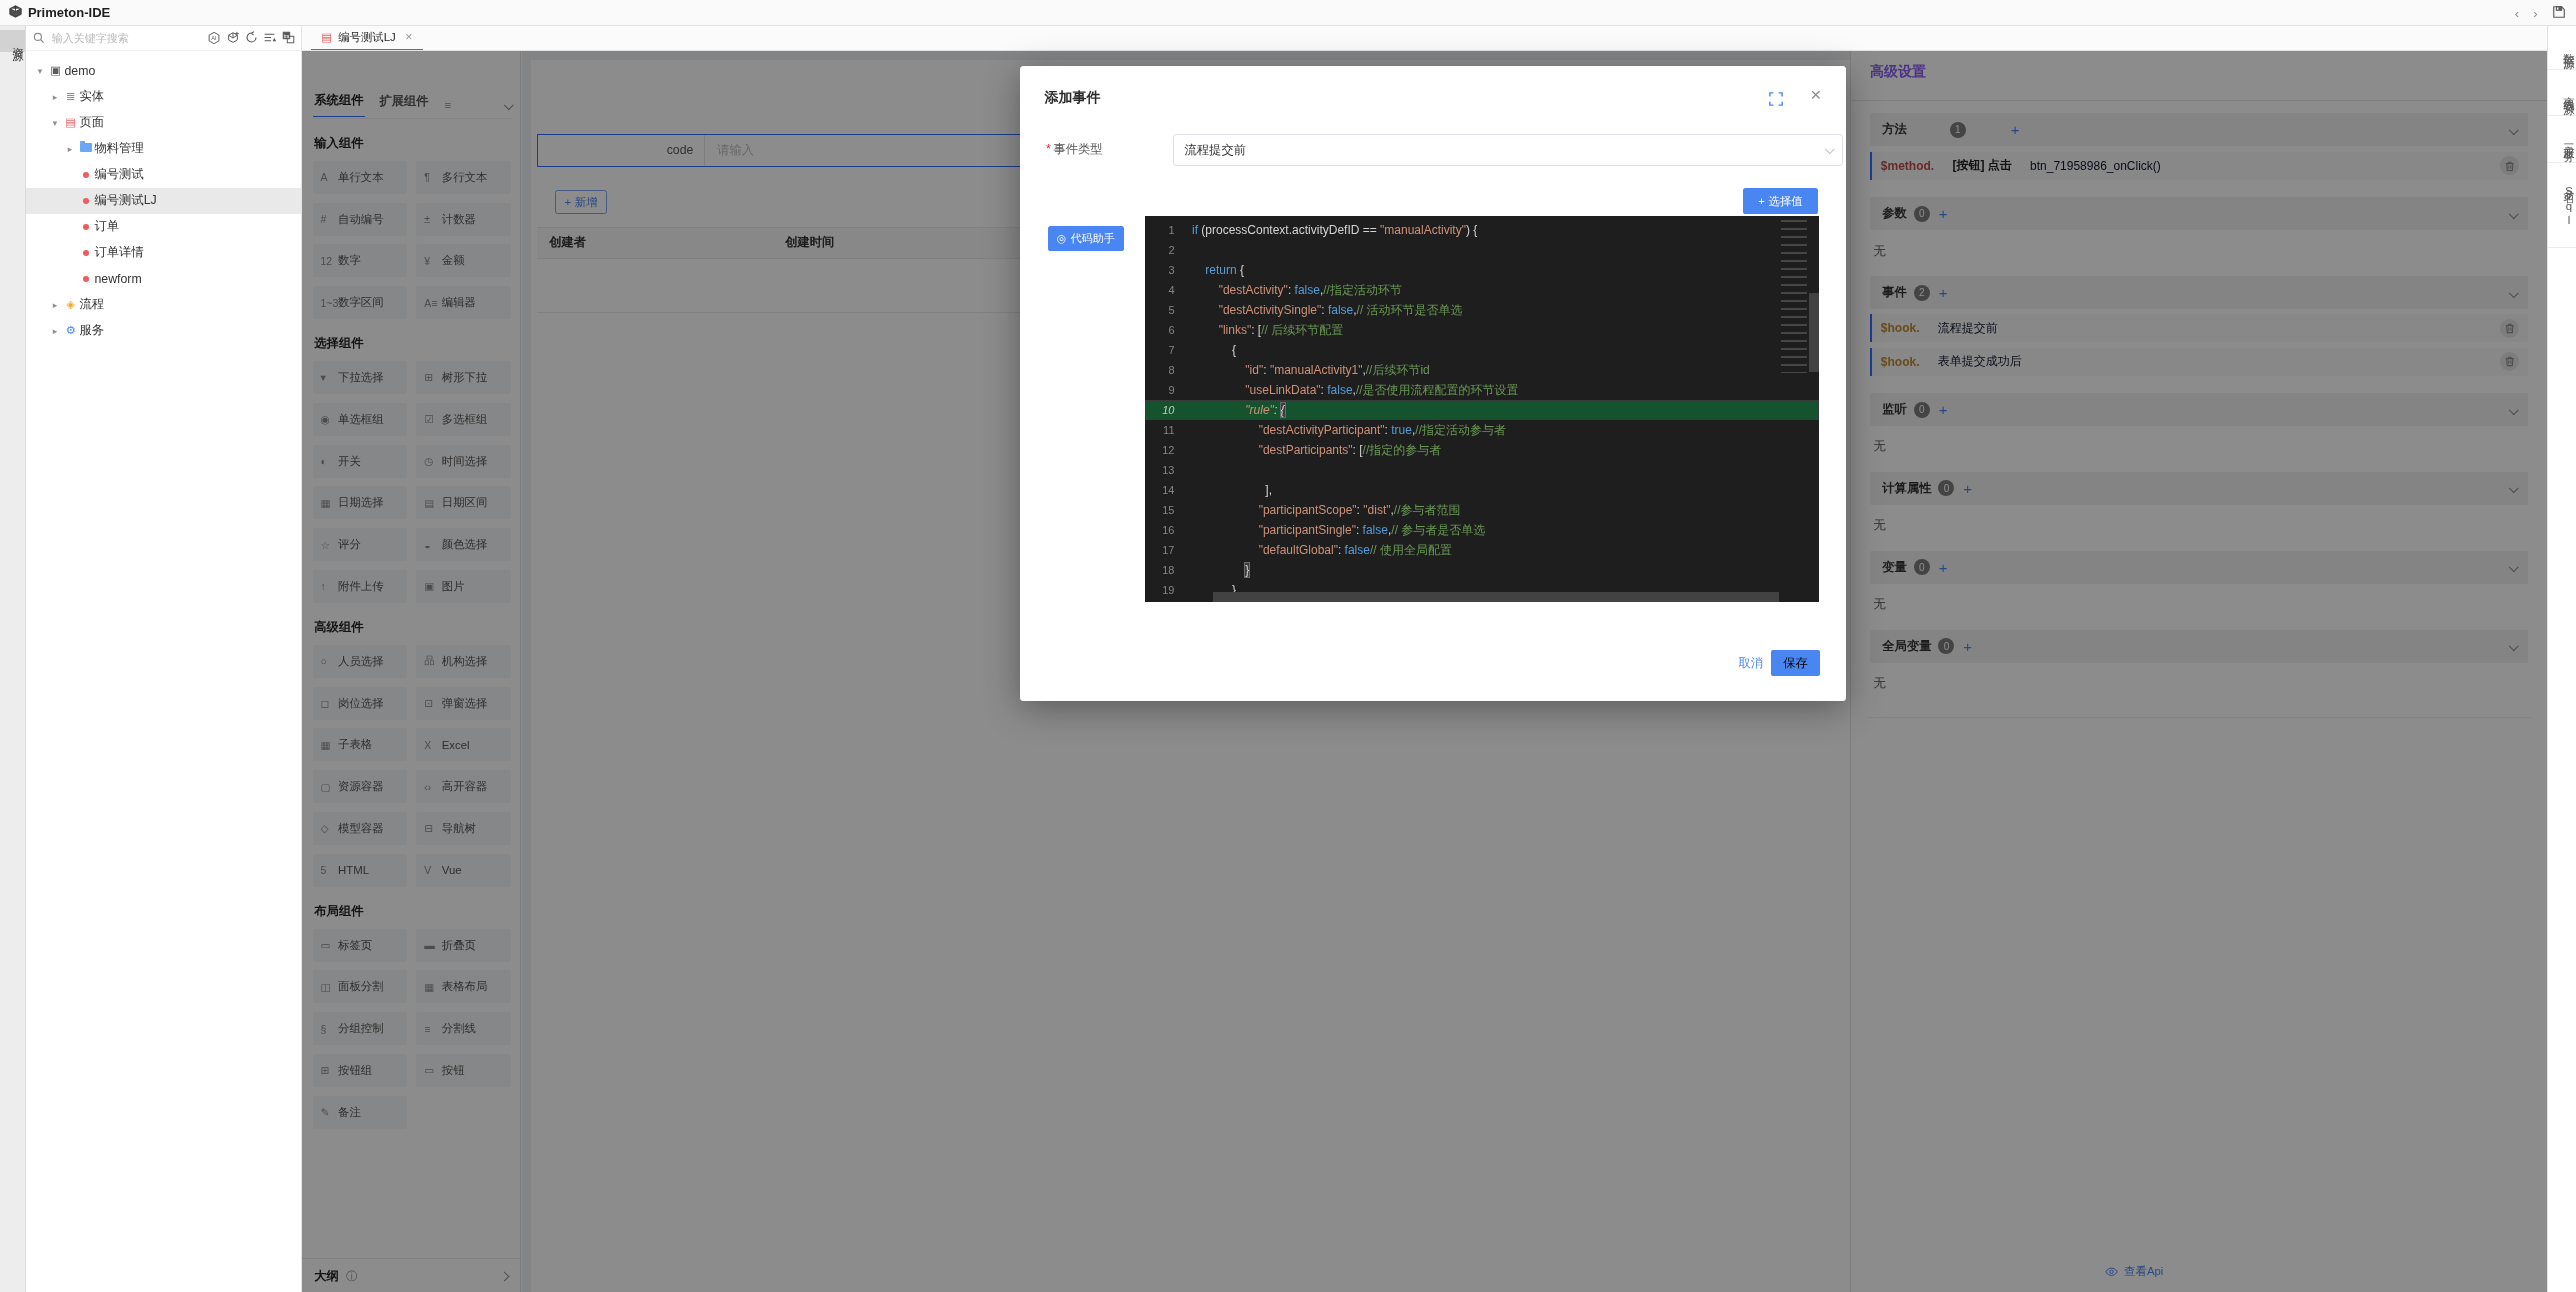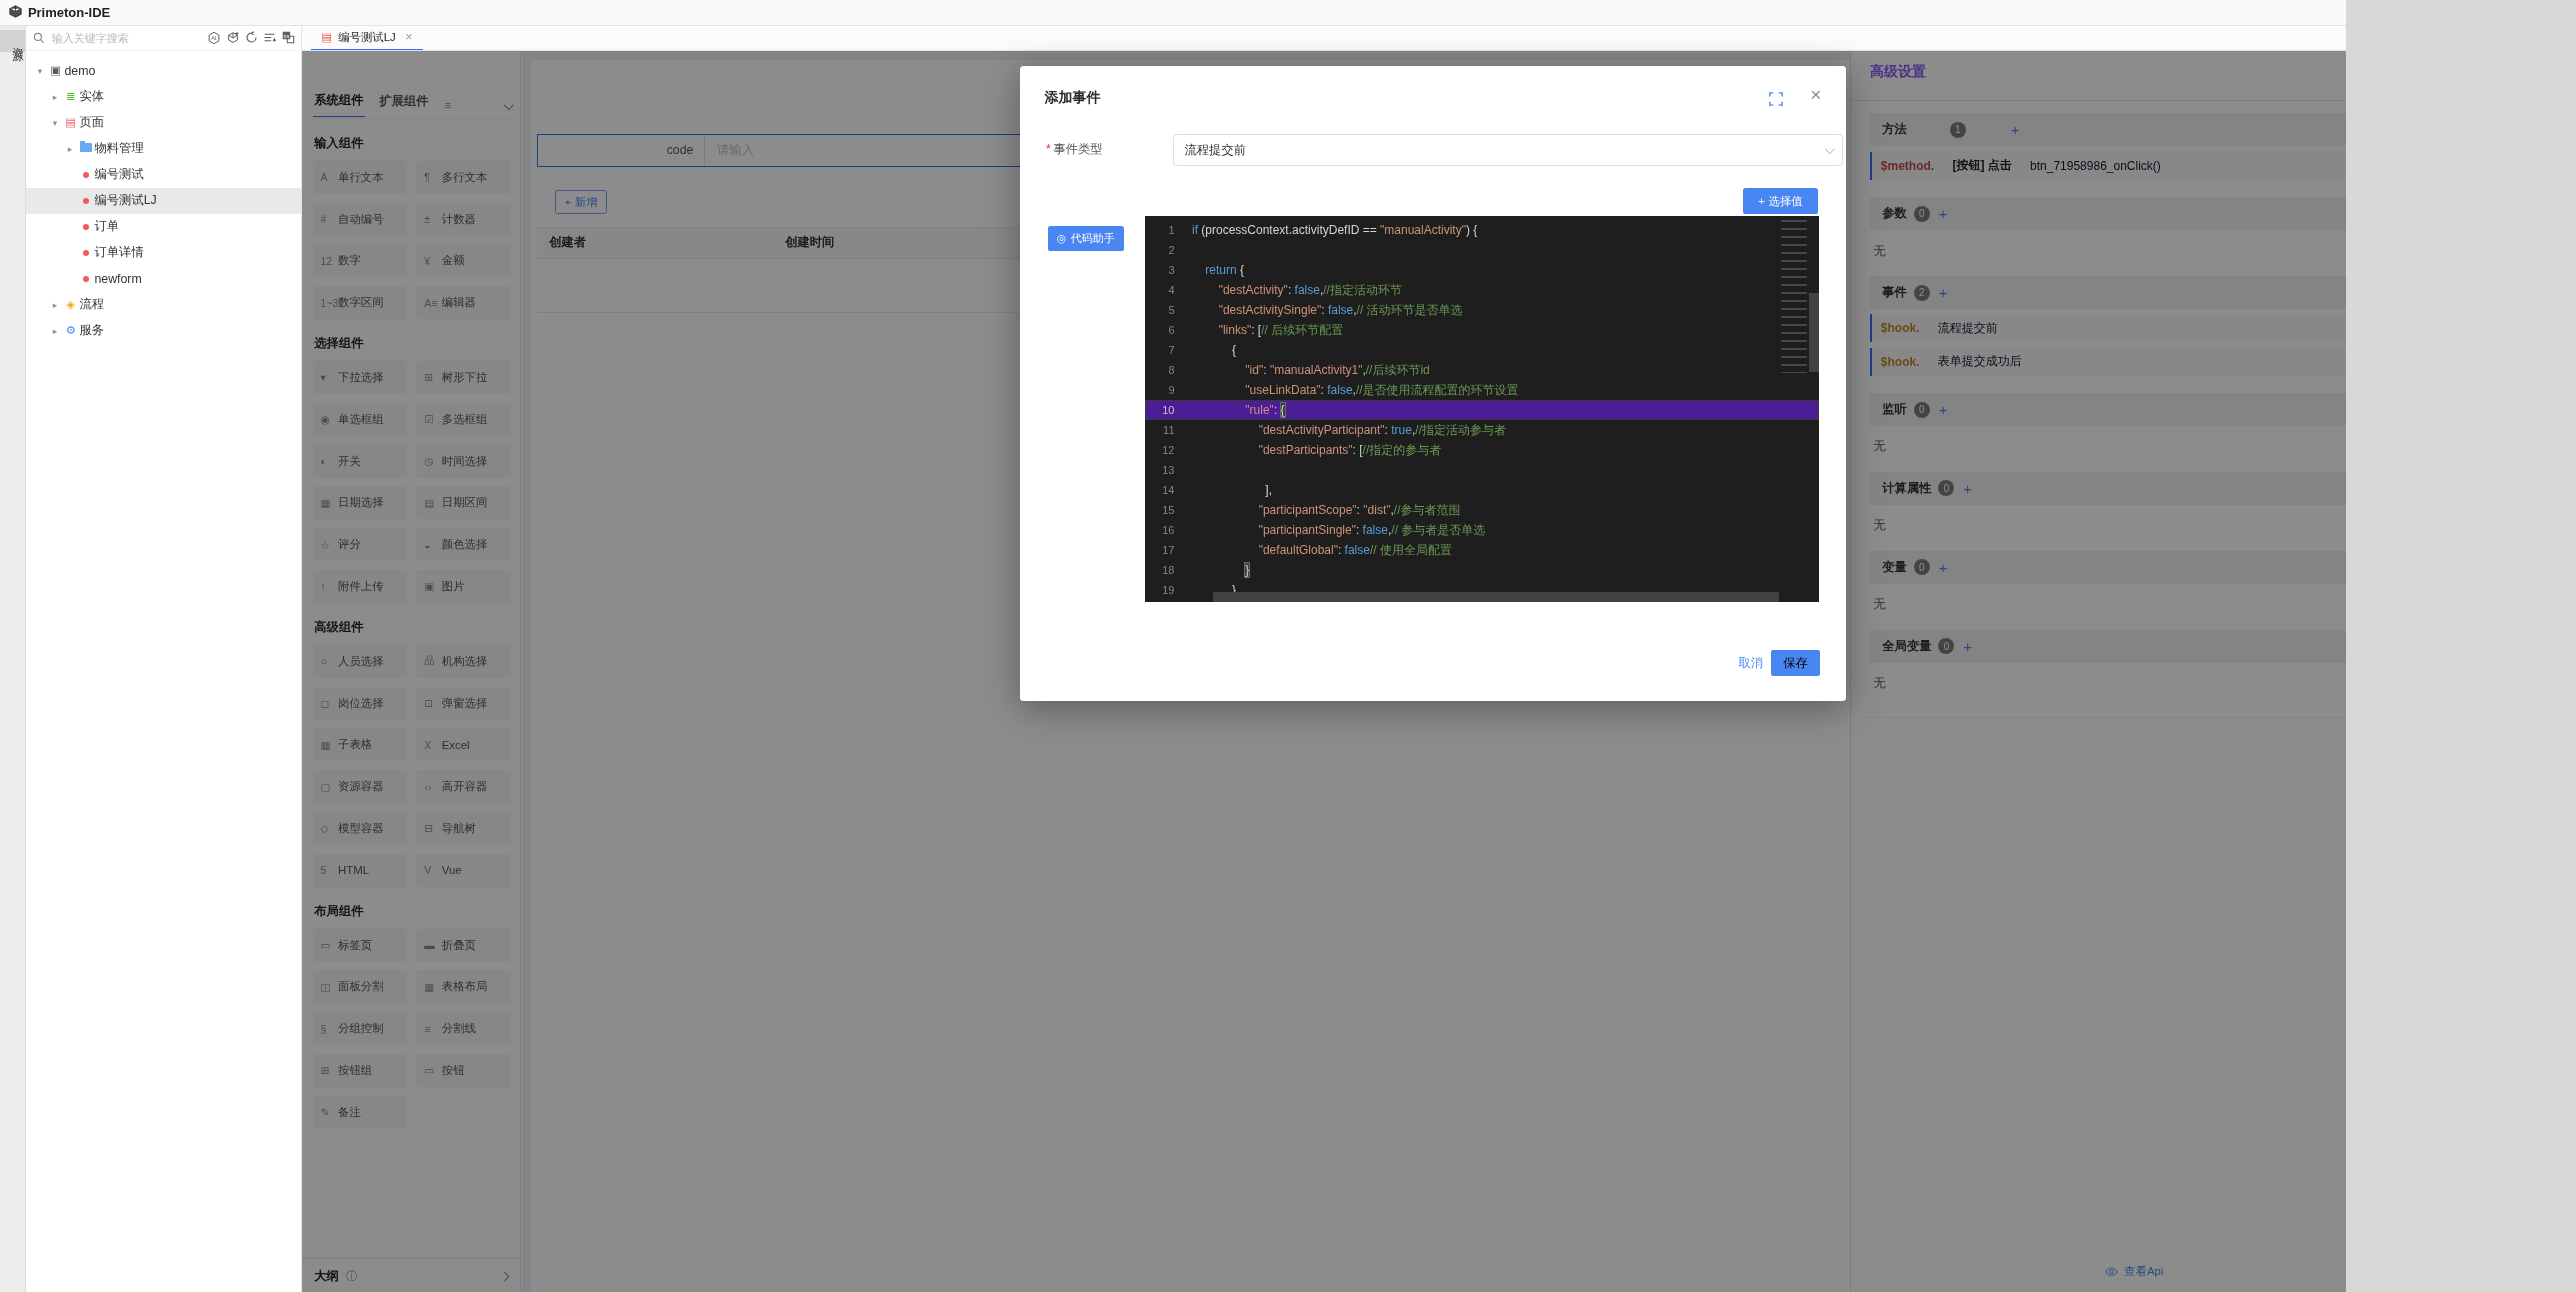--- a/index.html
+++ b/index.html
@@ -1,17 +1,17 @@
 <!DOCTYPE html>
 <html style="font-size:14px"><head>
 <meta charset="utf-8">
 <style>
   html,body{margin:0;padding:0;background:#d8d8d8;}
   *{box-sizing:border-box;font-family:"Liberation Sans","DejaVu Sans",sans-serif;}
-  #app{position:relative;width:2346px;height:1292px;background:#fff;overflow:hidden;}
+  #app{position:relative;width:2576px;height:1292px;background:#fff;overflow:hidden;}
 
   
   #titlebar{position:absolute;left:0;top:0;width:2576px;height:26px;background:#fafafa;border-bottom:0.9px solid #e2e2e2;display:flex;align-items:center;padding:0 8.8px;}
   #app-title{font-size:13px;font-weight:700;color:#1f1f1f;margin-left:6.1px;}
   #titlebar-right{position:absolute;right:10.5px;top:0;height:26px;display:flex;align-items:center;gap:14px;color:#595959;}
   .nav-arrow{font-size:13px;color:#8c8c8c;line-height:1;cursor:pointer;}
 
   
   #left-strip{position:absolute;left:0;top:26px;width:26px;height:1266px;background:#ededed;border-right:0.9px solid #dcdcdc;}
   #left-strip .vtab{margin-top:4.4px;width:100%;padding:8px 0;background:#d2d2d2;color:#3c3c3c;font-size:11.4px;writing-mode:vertical-rl;text-orientation:upright;text-align:center;letter-spacing:2.6px;display:block;margin-left:auto;margin-right:auto;}
@@ -106,21 +106,21 @@
   #evt-select{position:absolute;left:127px;top:-7px;width:670px;height:32px;border:0.9px solid #dcdfe6;border-radius:3.5px;display:flex;align-items:center;padding:0 10.5px;font-size:12.3px;color:#333;cursor:pointer;background:#fff;}
   #evt-select .chevdown{margin-left:auto;border-color:#c0c4cc;}
   #pickval-btn{position:absolute;left:723px;top:122px;width:75px;height:26px;background:#4a86f2;border:none;border-radius:2.6px;color:#fff;font-size:11.4px;display:flex;align-items:center;justify-content:center;gap:3.5px;cursor:pointer;}
   #assist-btn{position:absolute;left:28px;top:160px;height:25.4px;padding:0 8.8px;background:#4a86f2;border:none;border-radius:2.6px;color:#fff;font-size:11px;display:flex;align-items:center;gap:4.4px;cursor:pointer;}
 
   
   #editor{position:absolute;left:125px;top:150px;width:674px;height:386px;background:#1e1e1e;overflow:hidden;font-family:"DejaVu Sans Mono",monospace;}
   #code-lines{padding-top:3.5px;}
   .cl{display:flex;height:20px;line-height:20px;font-size:12px;white-space:pre;}
   .cl .ln{width:47px;flex:none;text-align:right;padding-right:17.5px;color:#858585;font-size:11px;}
-  .cl.cur{background:#4c1d95;box-shadow:inset 0 0 0 0.9px #3a3a3a;}
+  .cl.cur{background:#14532d;box-shadow:inset 0 0 0 0.9px #3a3a3a;font-style:italic;}
   .cl.cur .ln{color:#c6c6c6;}
   .tk-d{color:#d4d4d4;}
   .tk-k{color:#569cd6;}
   .tk-s{color:#ce9178;}
   .tk-c{color:#6a9955;}
   .tk-b{color:#d4d4d4;background:#3a3d41;outline:0.9px solid #6a6a6a;}
   #minimap{position:absolute;right:12.3px;top:3.5px;width:26px;height:153px;background:repeating-linear-gradient(180deg,#6f6f6f 0 1.8px,transparent 1.8px 8px);opacity:.5;}
   #vscroll{position:absolute;right:0;top:77px;width:9.6px;height:79px;background:#424242;}
   #hscroll{position:absolute;left:68px;right:40px;bottom:0;height:10.5px;background:#424242;}
 

